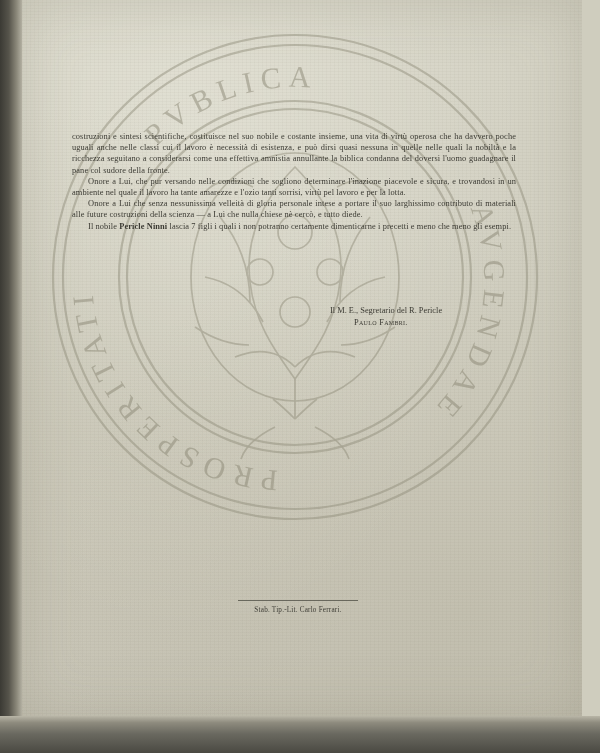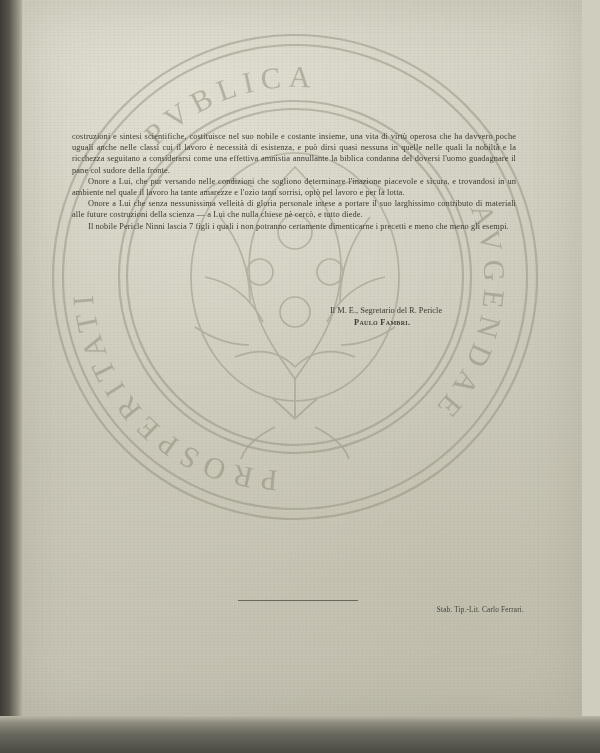--- a/index.html
+++ b/index.html
@@ -93,45 +93,44 @@
     font-size: 8.4px;
     line-height: 11.2px;
     text-align: justify;
     letter-spacing: 0.1px;
   }
   .textblock p {
     margin: 0 8px 0 0;
   }
   .p-indent { text-indent: 16px; }
   .gap { margin-top: 7px; }
-  .bold { font-weight: normal; }
+  .bold { font-weight: bold; }
 
   .signature {
     position: absolute;
     left: 330px;
     top: 305px;
     width: 200px;
     color: #3b3a33;
     font-size: 8.4px;
     line-height: 12px;
     text-align: left;
   }
   .sig-line2 {
     padding-left: 24px;
     font-variant: small-caps;
     letter-spacing: 0.3px;
-    font-weight: bold;
   }
 
   .colophon {
     position: absolute;
     left: 72px;
     top: 600px;
     width: 452px;
-    text-align: right;
+    text-align: center;
     color: #3f3e37;
     font-size: 7.2px;
     letter-spacing: 0.2px;
   }
   .colophon .rule {
     width: 120px;
     height: 1px;
     background: #4a4940;
     margin: 0 auto 5px auto;
     opacity: 0.75;
@@ -193,21 +192,21 @@
         <circle cx="250" cy="285" r="15"></circle>
         <path d="M208,160 C190,150 172,152 160,165 M292,160 C310,150 328,152 340,165"></path>
         <path d="M150,300 C168,312 186,318 204,318 M350,300 C332,312 314,318 296,318"></path>
         <path d="M230,400 C210,410 200,420 196,432 M270,400 C290,410 300,420 304,432"></path>
       </g>
     </svg>
   </div>
 
   <div class="textblock">
     <p>costruzioni e sintesi scientifiche, costituisce nel suo nobile e costante insieme, una vita di virtù operosa che ha davvero poche uguali anche nelle classi cui il lavoro è necessità di esistenza, e può dirsi quasi nessuna in quelle nelle quali la nobiltà e la ricchezza seguitano a considerarsi come una effettiva amnistia annullante la biblica condanna del doversi l'uomo guadagnare il pane col sudore della fronte.</p>
-    <p class="p-indent gap">Onore a Lui, che pur versando nelle condizioni che sogliono determinare l'inazione piacevole e sicura, e trovandosi in un ambiente nel quale il lavoro ha tante amarezze e l'ozio tanti sorrisi, optò pel lavoro e per la lotta.</p>
+    <p class="p-indent gap">Onore a Lui, che pur versando nelle condizioni che sogliono determinare l'inazione piacevole e sicura, e trovandosi in un ambiente nel quale il lavoro ha tante amarezze e l'ozio tanti sorrisi, virtù pel lavoro e per la lotta.</p>
     <p class="p-indent gap">Onore a Lui che senza nessunissima velleità di gloria personale intese a portare il suo larghissimo contributo di materiali alle future costruzioni della scienza — a Lui che nulla chiese nè cercò, e tutto diede.</p>
     <p class="p-indent gap"><span>Il nobile </span><span class="bold">Pericle Ninni</span><span> lascia 7 figli i quali i non potranno certamente dimenticarne i precetti e meno che meno gli esempi.</span></p>
   </div>
 
   <div class="signature">
     <div>Il M. E., Segretario del R. Pericle</div>
     <div class="sig-line2">Paulo Fambri.</div>
   </div>
 
   <div class="colophon">

